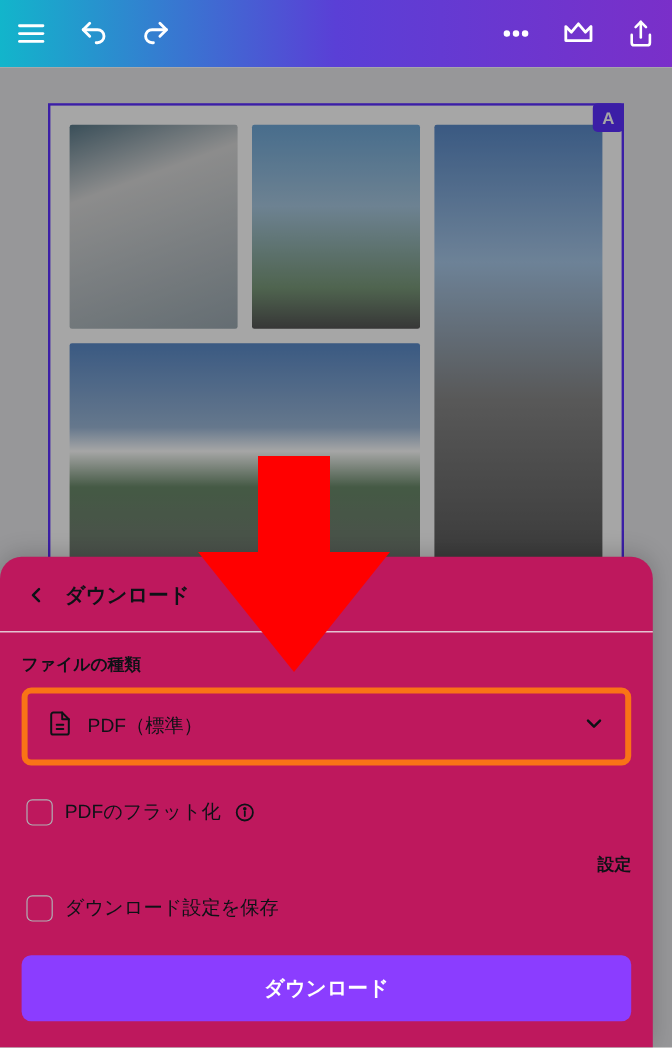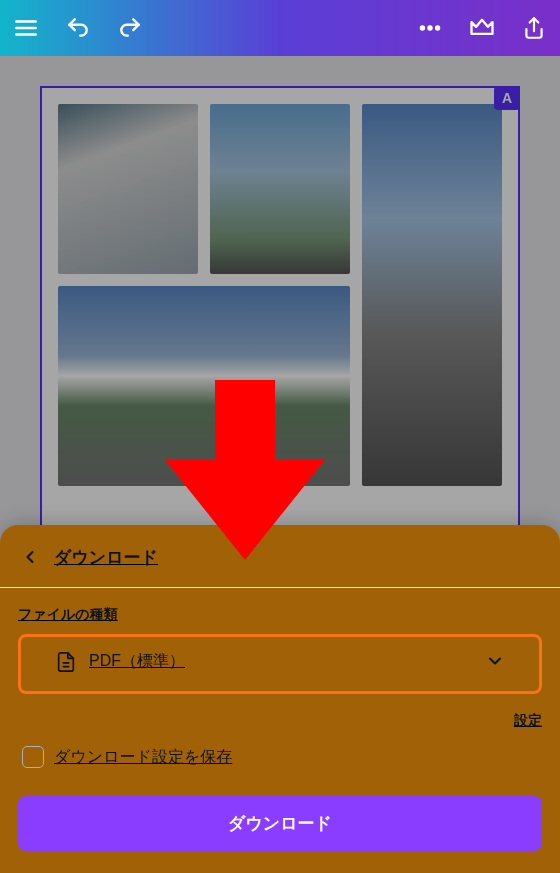--- a/index.html
+++ b/index.html
@@ -52,44 +52,43 @@
     .ph4 { grid-column:1/3; grid-row:2; background: linear-gradient(180deg,#5a8ac8 0%, #9cb8d8 35%, #fff 45%, #6a8a6a 60%, #777 100%); }
 
     .overlay {
       position: absolute;
       top: 56px; left:0; right:0; bottom:0;
       background: rgba(0,0,0,0.35);
     }
 
     .sheet {
       position: absolute;
-      left: 0; right: 0; bottom: 0;
-      background: #a16207;
+      left: 0; right: 16px; bottom: 0;
+      background: #be185d;
       border-radius: 18px 18px 0 0;
       padding: 0 18px 22px 18px;
       box-shadow: 0 -2px 20px rgba(0,0,0,0.2);
-      text-decoration: underline;
     }
     .sheet-header {
       display: flex; align-items: center; gap: 12px;
       padding: 20px 0 18px 0;
       border-bottom: 1px solid #eee;
       margin: 0 -18px 18px -18px;
       padding-left: 18px; padding-right:18px;
     }
     .back-btn { width: 24px; height:24px; display:flex; align-items:center; justify-content:center; cursor:pointer; }
     .sheet-title { font-size: 17px; font-weight: 700; color:#0d1216; }
 
     .section-label { font-size: 14px; font-weight: 700; color:#0d1216; margin-bottom: 10px; }
 
     .select {
-      border: 3px solid #f97316;
+      border: 5px solid #f97316;
       border-radius: 8px;
-      padding: 14px 34px;
-      display: flex; gap: 12px;
+      padding: 14px 16px;
+      display: flex; align-items: center; gap: 12px;
       cursor: pointer;
       margin-bottom: 18px;
     }
     .select .select-label { font-size: 16px; color:#0d1216; }
     .select .chev { margin-left: auto; }
 
     .check-row {
       display: flex; align-items: center; gap: 10px;
       padding: 10px 4px;
       cursor: pointer;
@@ -214,20 +213,31 @@
         </svg>
     </span>
     <span class="select-label">PDF（標準）</span>
     <span class="chev">
       <svg width="20" height="20" viewBox="0 0 24 24" fill="none" stroke="#0d1216" stroke-width="2.5" stroke-linecap="round" stroke-linejoin="round">
           <polyline points="6 9 12 15 18 9"></polyline>
         </svg>
     </span>
   </div>
 
+  <div class="check-row">
+    <div class="checkbox"></div>
+    <div class="check-label">PDFのフラット化</div>
+    <div class="info-ico">
+      <svg width="18" height="18" viewBox="0 0 24 24" fill="none" stroke="#0d1216" stroke-width="2">
+          <circle cx="12" cy="12" r="9"></circle>
+          <line x1="12" y1="11" x2="12" y2="16" stroke-linecap="round"></line>
+          <circle cx="12" cy="8" r="1" fill="#0d1216"></circle>
+        </svg>
+    </div>
+  </div>
 
 
   <div class="sect2-label">設定</div>
 
   <div class="check-row">
     <div class="checkbox"></div>
     <div class="check-label">ダウンロード設定を保存</div>
   </div>
 
   <button class="dl-btn">ダウンロード</button>

